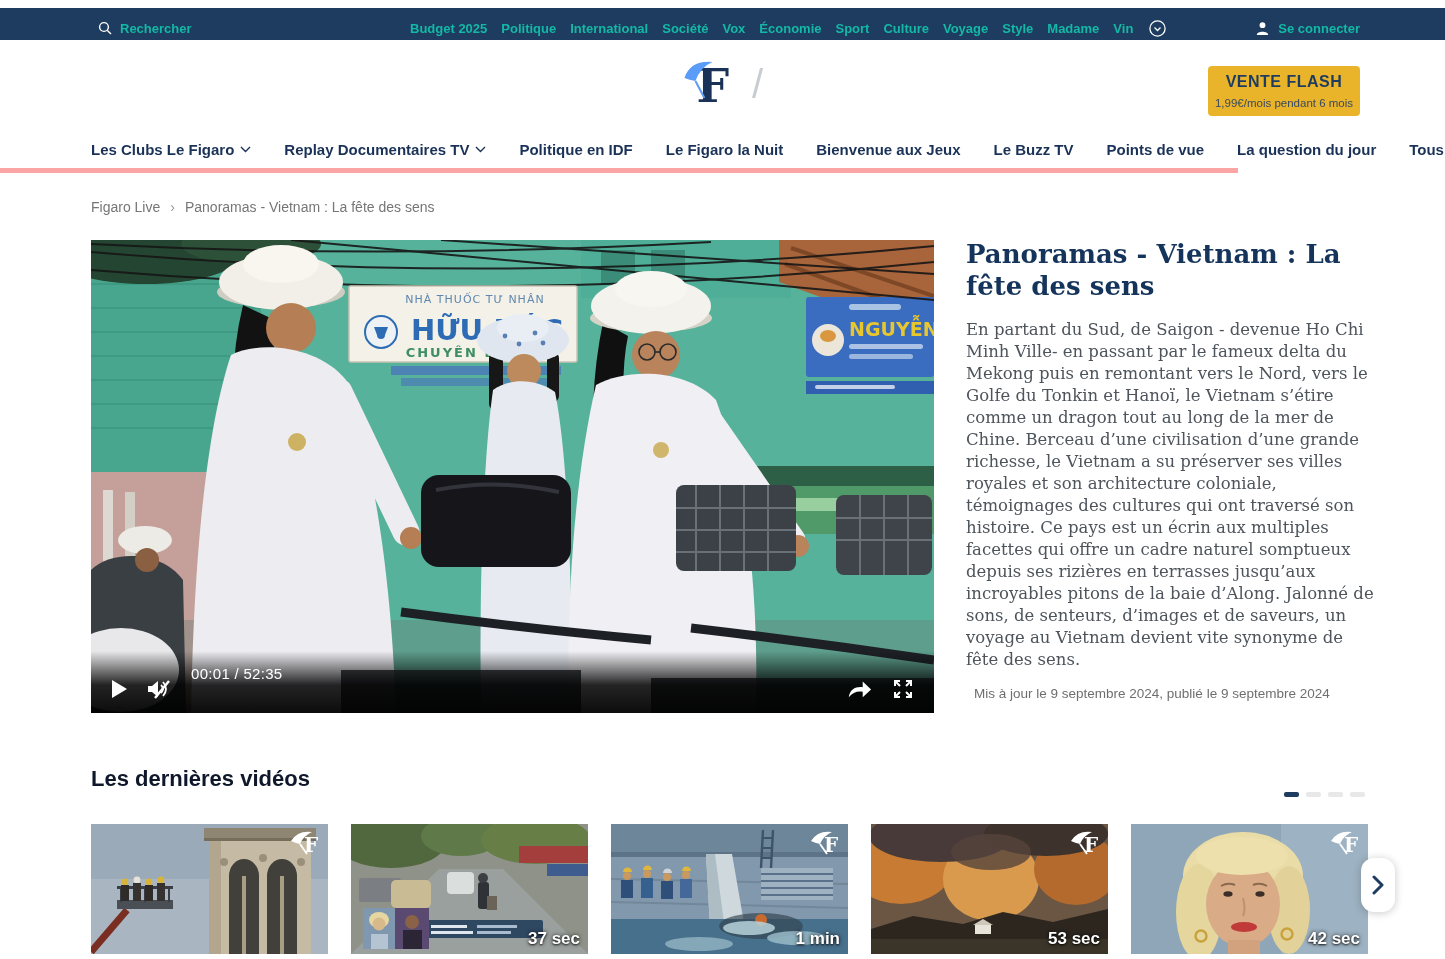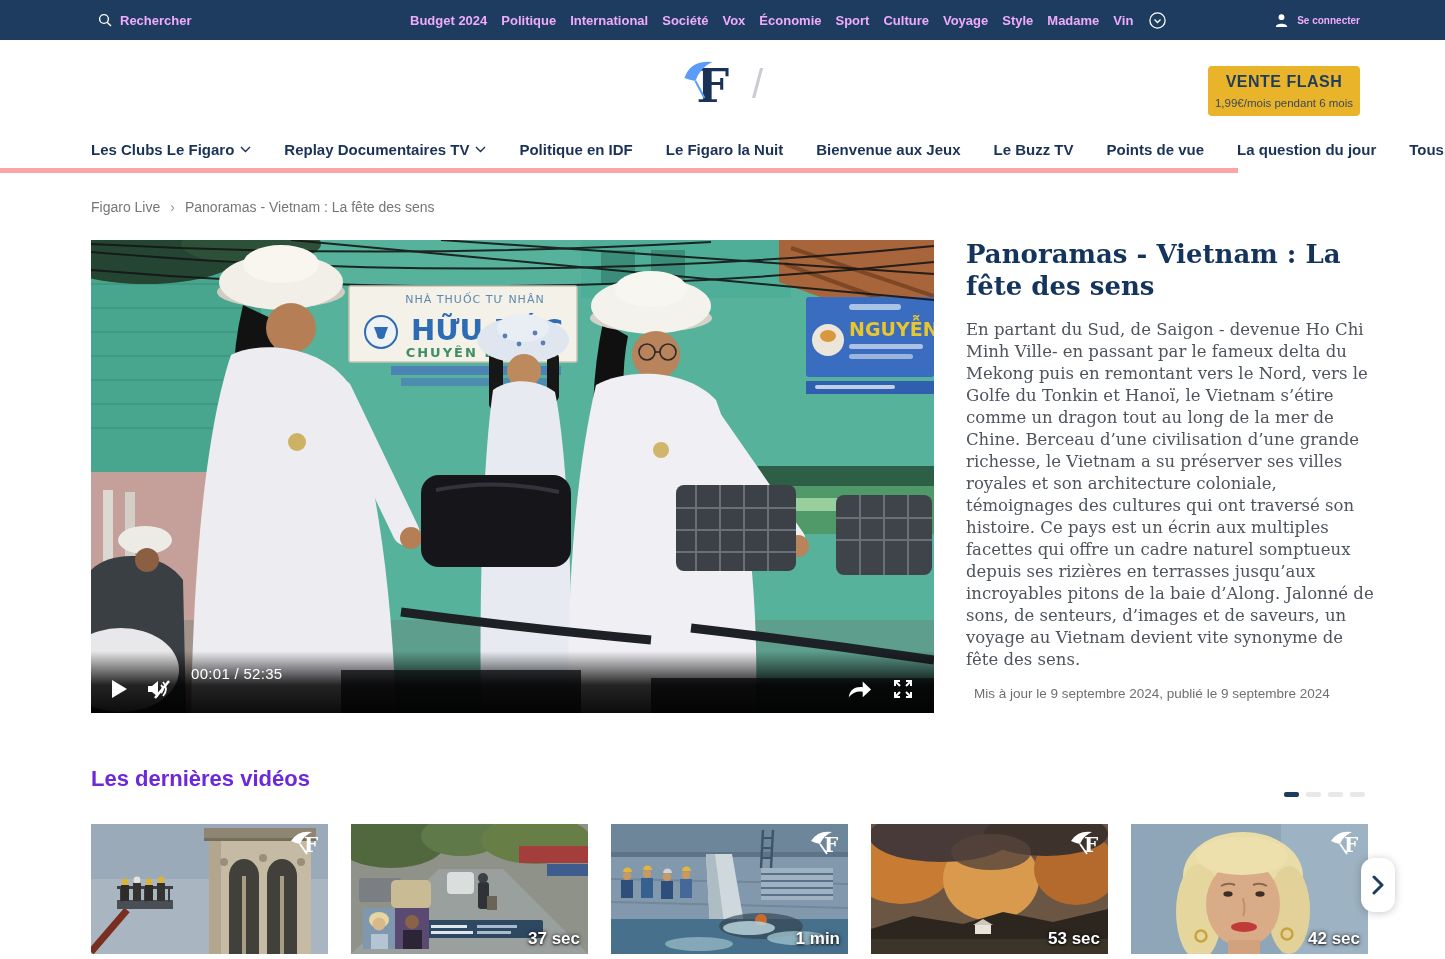--- a/index.html
+++ b/index.html
@@ -3,30 +3,30 @@
 <meta charset="utf-8">
 <style>
   * { box-sizing: border-box; }
   html,body { margin:0; padding:0; background:#fff; }
   body {
     width:1445px; height:959px; position:relative; overflow:hidden;
     font-family:"Liberation Sans", sans-serif;
   }
 
   
-  .topbar { position:absolute; top:0; left:0; width:1445px; height:40px;
-    background:#1d3c5f; color:#f0abfc; }
+  .topbar { position:absolute; top:8px; left:0; width:1445px; height:40px;
+    background:#1d3c5f; color:#14b8a6; }
   .topbar .search { position:absolute; left:98px; top:0; height:40px;
     display:flex; align-items:center; gap:8px; font-size:13px; font-weight:bold; cursor:pointer; }
   .topbar .menu { position:absolute; left:410px; top:0; height:40px;
     display:flex; align-items:center; gap:14px; font-size:13px; font-weight:bold; }
   .topbar .menu span { cursor:pointer; white-space:nowrap; }
   .topbar .more { display:flex; align-items:center; margin-left:2px; cursor:pointer; }
   .topbar .login { position:absolute; right:85px; top:0; height:40px;
-    display:flex; align-items:center; gap:8px; font-size:10px; font-weight:bold; cursor:pointer; }
+    display:flex; align-items:center; gap:8px; font-size:13px; font-weight:bold; cursor:pointer; }
 
   
   .header { position:absolute; top:40px; left:0; width:1445px; height:91px; background:#fff; }
   .logo { position:absolute; left:50%; transform:translateX(-50%); top:14px;
     display:flex; align-items:center; gap:14px; cursor:pointer; }
   .logo .f-mark { position:relative; width:56px; height:60px; }
   .logo .slash { font-size:40px; color:#c9ccd1; font-weight:300; }
   .logo .wordmark { position:relative; font-family:"DejaVu Serif", serif; font-weight:bold;
     font-size:37px; color:#1a3257; letter-spacing:1px; display:flex; align-items:baseline; }
   .logo .wordmark .tv { font-family:"Liberation Sans", sans-serif; font-weight:bold;
@@ -68,21 +68,21 @@
   .article { position:absolute; left:966px; top:238px; width:412px; }
   .article h1 { margin:0 0 17px 0; font-family:"DejaVu Serif", serif; font-weight:bold;
     font-size:26px; line-height:32px; color:#15345c; }
   .article p { margin:0; font-family:"DejaVu Serif", serif; font-size:16.5px;
     line-height:22px; color:#4d545b; }
   .article .dateline { margin-top:15px; font-size:13.5px; color:#6f6f6f;
     font-family:"Liberation Sans", sans-serif;margin-left:8px; }
 
   
   .videos-title { position:absolute; left:91px; top:766px; margin:0;
-    font-size:22px; font-weight:bold; color:#6d28d9; }
+    font-size:22px; font-weight:bold; color:#0f172a; }
   .pagination { position:absolute; right:80px; top:792px; display:flex; gap:7px; }
   .pagination .dash { width:15px; height:5px; border-radius:2px; background:#e8e8e8; cursor:pointer; }
   .pagination .dash.active { background:#1d3c5f; }
 
   .thumbs { position:absolute; left:91px; top:824px; display:flex; gap:23px; }
   .thumb { position:relative; width:237px; height:130px; overflow:hidden; cursor:pointer; background:#888; }
   .thumb svg.timg { position:absolute; inset:0; display:block; }
   .duration { position:absolute; right:8px; bottom:5px; color:#fff; font-size:17px; font-weight:bold;
     text-shadow:0 0 4px rgba(0,0,0,.8), 0 1px 2px rgba(0,0,0,.7); }
   .flogo { position:absolute; top:5px; right:6px; }
@@ -96,21 +96,21 @@
 
 <div class="topbar">
   <div class="search">
     <svg width="14" height="14" viewBox="0 0 14 14">
       <circle cx="6" cy="6" r="4.4" fill="none" stroke="#fff" stroke-width="1.4"></circle>
       <line x1="9.4" y1="9.4" x2="13" y2="13" stroke="#fff" stroke-width="1.4"></line>
     </svg>
     <span>Rechercher</span>
   </div>
   <div class="menu">
-    <span>Budget 2024</span>
+    <span>Budget 2025</span>
     <span>Politique</span>
     <span>International</span>
     <span>Société</span>
     <span>Vox</span>
     <span>Économie</span>
     <span>Sport</span>
     <span>Culture</span>
     <span>Voyage</span>
     <span>Style</span>
     <span>Madame</span>

